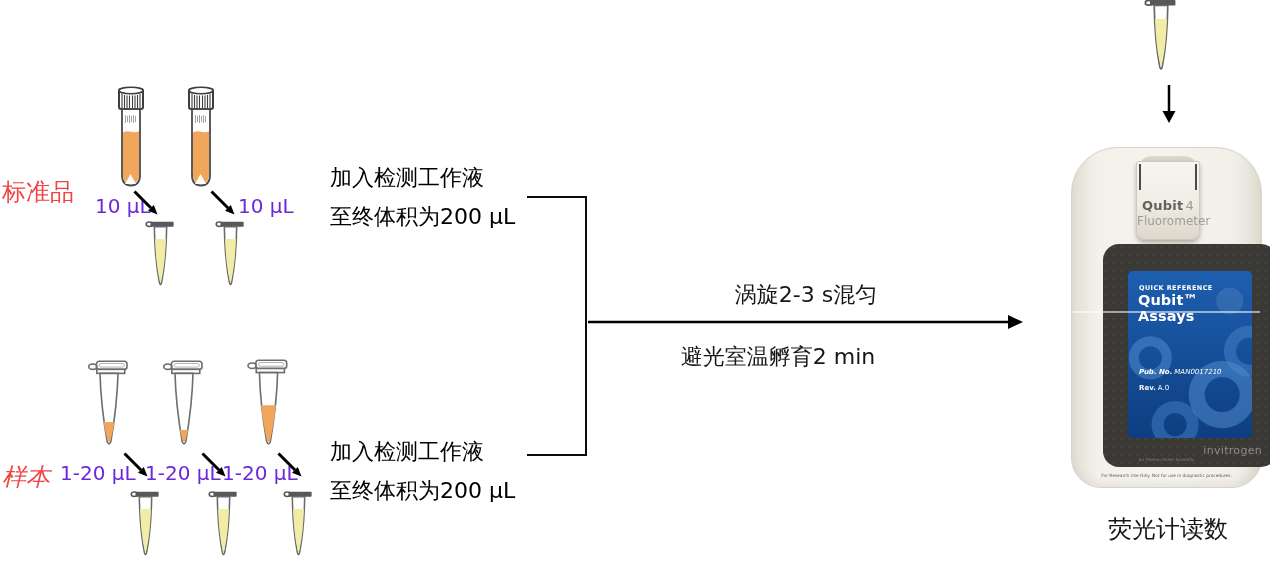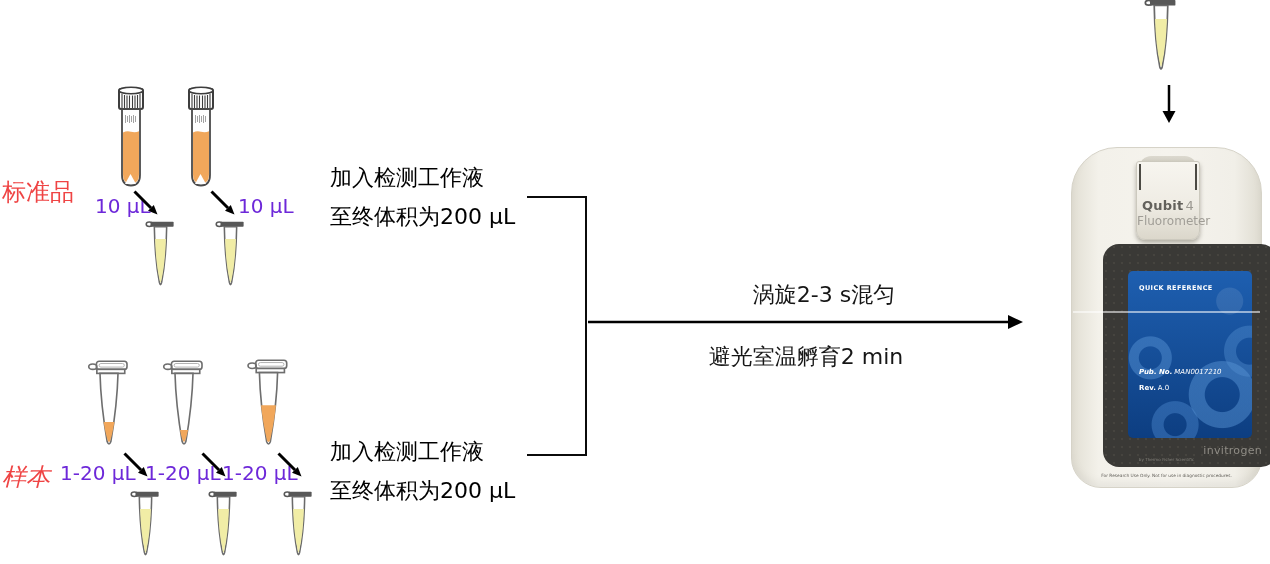--- a/index.html
+++ b/index.html
@@ -201,26 +201,26 @@
     <div>加入检测工作液</div>
     <div>至终体积为200 µL</div>
   </div>
   <div class="abs mid-text" style="left:330px;top:432px;">
     <div>加入检测工作液</div>
     <div>至终体积为200 µL</div>
   </div>
 
   <div class="abs bracket" style="left:527px;top:196px;"></div>
 
-  <div class="abs arrow-caption" style="left:588px;top:280px;padding-left:18px;">涡旋2-3 s混匀</div>
+  <div class="abs arrow-caption" style="left:588px;top:280px;">涡旋2-3 s混匀</div>
   <svg class="abs" style="left:588px;top:311px;" width="436" height="22" viewBox="0 0 436 22">
     <line x1="0" y1="11" x2="420" y2="11" stroke="#000" stroke-width="2.5"></line>
     <polygon points="420,4 435,11 420,18" fill="#000"></polygon>
   </svg>
-  <div class="abs arrow-caption" style="left:588px;top:342px;">避光室温孵育2 min</div>
+  <div class="abs arrow-caption" style="left:560px;top:342px;">避光室温孵育2 min</div>
 
   <svg class="abs" style="left:1144px;top:-3px;" width="34" height="78" viewBox="0 0 40 92">
     <rect x="7" y="3.5" width="30" height="6.5" rx="1" fill="#585858"></rect>
     <ellipse cx="5.5" cy="6.8" rx="4" ry="2.8" fill="none" stroke="#585858" stroke-width="2"></ellipse>
     <path d="M12,10 C12.4,36 14.2,60 18.6,82.5 Q20,87.6 21.4,82.5 C25.8,60 27.6,36 28,10 Z" fill="#fff" stroke="#6a6a6a" stroke-width="2"></path>
     <path class="assay-liquid" d="M13,26 C13.7,46 15.3,64 19.2,80.5 Q20,83.8 20.8,80.5 C24.7,64 26.3,46 27,26 Z"></path>
   </svg>
   <svg class="abs" style="left:1158px;top:84px;" width="22" height="40" viewBox="0 0 22 40">
     <line x1="11" y1="1" x2="11" y2="29" stroke="#000" stroke-width="2.5"></line>
     <polygon points="4.5,27 11,39 17.5,27" fill="#000"></polygon>
@@ -231,24 +231,26 @@
     <div class="lid-tab"></div>
     <div class="lid">
       <div class="hinge-line" style="left:2px;"></div>
       <div class="hinge-line" style="right:2px;"></div>
       <div class="lid-title"><span>Qubit</span><span class="model">4</span></div>
       <div class="lid-subtitle">Fluorometer</div>
     </div>
     <div class="panel">
       <div class="screen">
         <div class="screen-eyebrow">QUICK REFERENCE</div>
+        <div class="screen-title">Qubit™ Assays</div>
         <div class="screen-pub"><b>Pub. No.</b><span>MAN0017210</span></div>
         <div class="screen-rev"><b>Rev.</b><span>A.0</span></div>
       </div>
     </div>
     <div class="brand">invitrogen</div>
     <div class="brand-sub">by Thermo Fisher Scientific</div>
     <div class="scanline"></div>
     <div class="disclaimer">For Research Use Only. Not for use in diagnostic procedures.</div>
   </div>
 
+  <div class="abs reading-label" style="left:1073px;top:513px;">荧光计读数</div>
 
 </div>
 
 </body></html>

